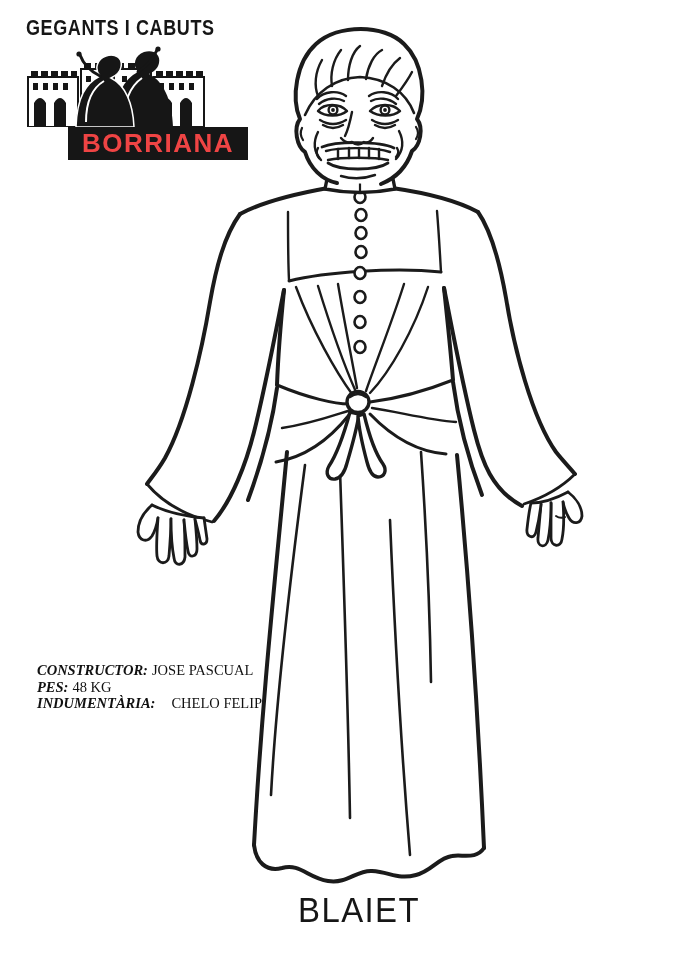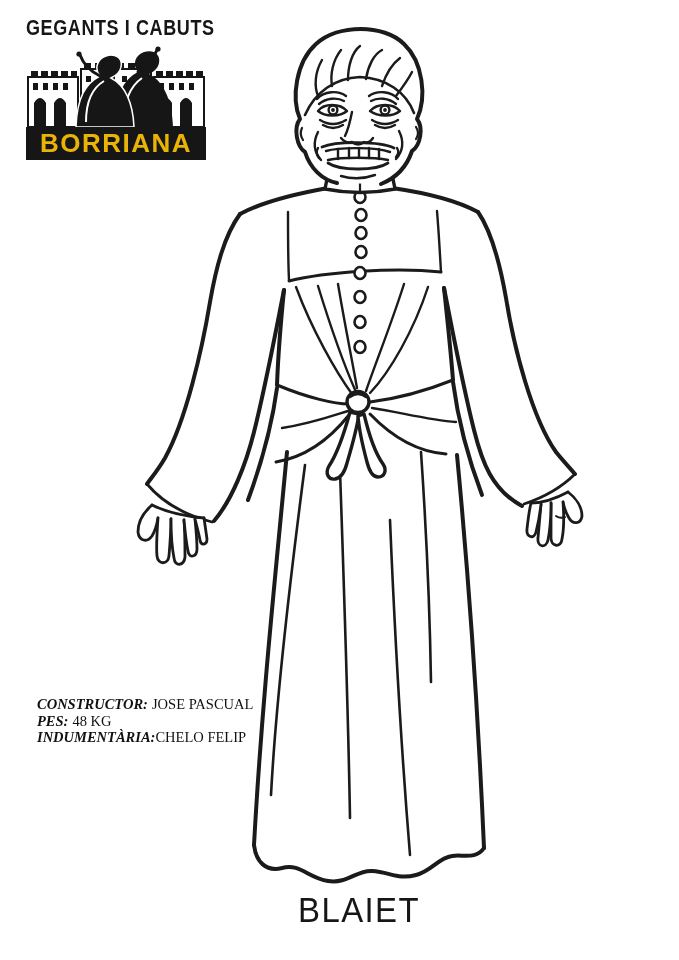--- a/index.html
+++ b/index.html
@@ -13,37 +13,38 @@
   
   .logo{position:absolute;left:26px;top:16px;width:184px;}
   .logo-title{
     font-family:"Liberation Sans", sans-serif;
     font-weight:bold;font-size:18px;letter-spacing:.6px;white-space:nowrap;
     transform:scaleY(1.18);transform-origin:left top;
     color:#161616;text-align:center;width:184px;
   }
   .logo-art{display:block;margin-top:6px;}
   .logo-band{
-    width:180px;height:33px;background:#161616;color:#eab308;
+    width:180px;height:33px;background:#161616;color:#ef4444;
     display:flex;align-items:center;justify-content:center;
     font-weight:bold;font-size:26px;letter-spacing:1.5px;
     font-family:"Liberation Sans", sans-serif;
+    margin-left:42px;
   }
   
   .drawing{position:absolute;left:0;top:0;width:679px;height:960px;}
   
   .info{
-    position:absolute;left:37px;top:696px;width:260px;
+    position:absolute;left:37px;top:662px;width:260px;
     font-family:"Liberation Serif", serif;font-size:14.5px;line-height:16.6px;
     color:#111;
   }
   .info-row{white-space:nowrap;}
   .info-label{font-weight:bold;font-style:italic;}
   .info-label:not(:empty){margin-right:.28em;}
-  .info-row.tight .info-label{margin-right:0;}
+  .info-row.tight .info-label{margin-right:16px;}
   .info-row.quoted .info-value{font-style:italic;}
   
   .caption{
     position:absolute;left:359px;top:890px;transform:translateX(-50%) scaleX(.94);
     font-size:35px;letter-spacing:1.5px;color:#161616;
     font-family:"Liberation Sans", sans-serif;white-space:nowrap;
   }
 </style>
 </head>
 <body>

